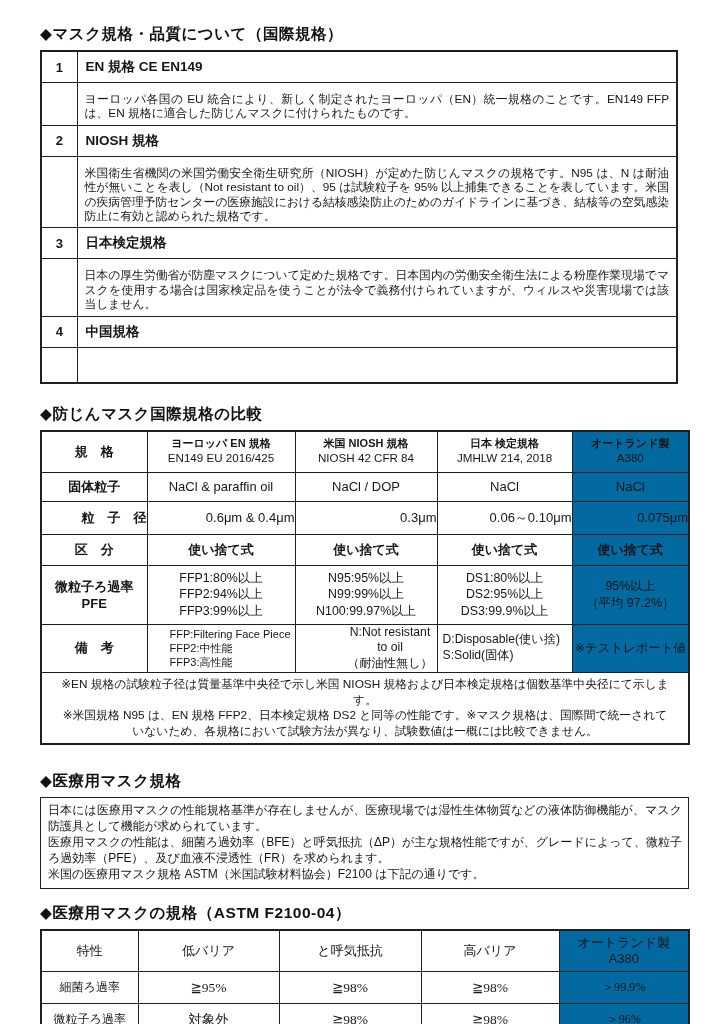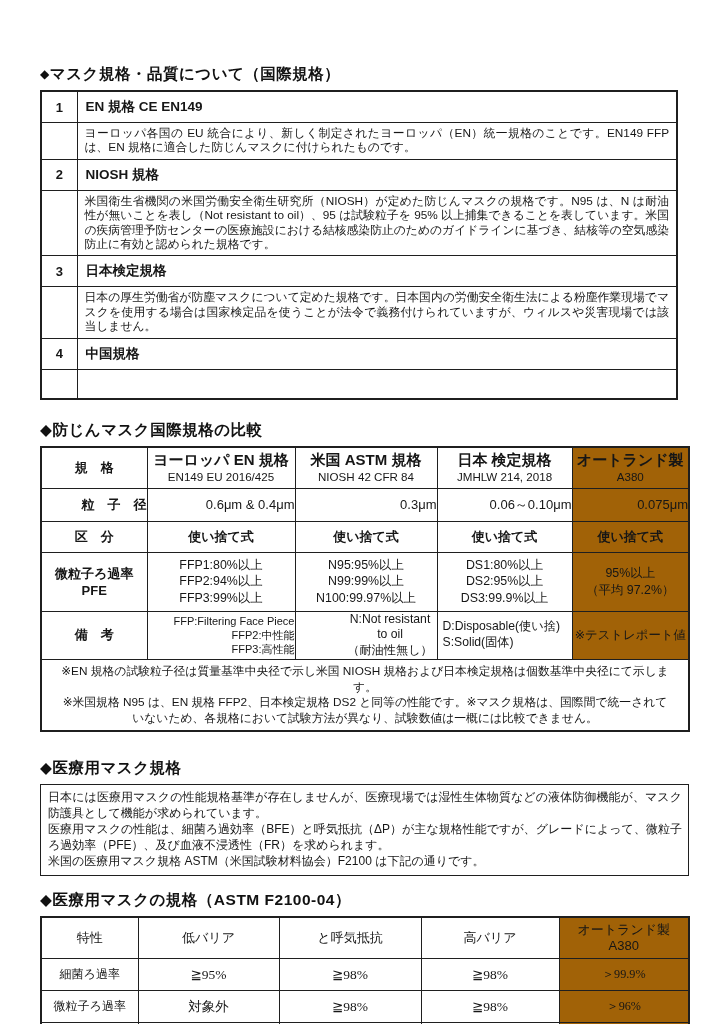--- a/index.html
+++ b/index.html
@@ -8,56 +8,56 @@
     font-family:"Liberation Sans","DejaVu Sans",sans-serif;
     color:#161616;
     -webkit-font-smoothing:antialiased;
   }
   .page{position:relative;width:724px;height:1024px;background:#ffffff;}
 
   .sec-title{
     font-size:15.5px;font-weight:bold;letter-spacing:.5px;
     margin:0 0 5px 40px;color:#111;
   }
-  #title1{padding-top:64px;font-family:Liberation Mono, monospace;}
+  #title1{padding-top:24px;}
   #title2{margin-top:20px;}
   #title3{margin-top:26px;}
   #title4{margin-top:14px;}
 
   table{border-collapse:collapse;table-layout:fixed;margin-left:40px;}
   td,th{border:1px solid #1f1f1f;vertical-align:middle;padding:0;}
   table.bordered{border:2px solid #1f1f1f;}
 
   
   .t1{width:638px;}
   .t1 td.num{width:36px;text-align:center;font-size:13px;font-weight:bold;}
   .t1 td.ttl{font-size:13.5px;font-weight:bold;padding:4px 8px;}
-  .t1 td.desc{font-size:11.8px;line-height:1.22;padding:3px 7px 4px 7px;text-align:justify;}
+  .t1 td.desc{font-size:11.8px;line-height:1.22;padding:9px 7px 4px 7px;text-align:justify;}
   .t1 tr.hrow td{height:22px;}
   .t1 tr.empty td{height:21px;}
 
   
   .t2{width:648px;font-size:13px;text-align:center;}
   .t2 .lab{font-weight:bold;font-size:13px;}
-  .t2 .hl1{font-weight:bold;font-size:15px;line-height:1.25;}
+  .t2 .hl1{font-weight:bold;font-size:11px;line-height:1.25;}
   .t2 .hl2{font-weight:normal;font-size:11.6px;line-height:1.25;}
   .t2 tr.hdr td{height:40px;}
   .t2 tr.r1 td{height:28px;}
   .t2 tr.r2 td{height:32px;text-align:right;}
   .t2 tr.r3 td{height:30px;}
   .t2 tr.r4 td{height:58px;}
   .t2 tr.r5 td{height:46px;}
   .ml{white-space:pre-line;}
   .t2 .pfe{font-size:12.4px;line-height:1.3;}
-  .t2 .rem-en{font-size:11px;line-height:1.3;text-align:right;padding-left:13px;}
+  .t2 .rem-en{font-size:11px;line-height:1.3;text-align:left;padding-left:22px;}
   .t2 .rem-n{font-size:12.2px;line-height:1.3;padding-left:48px;}
   .t2 .rem-d{font-size:12.2px;line-height:1.3;text-align:left;padding-left:5px;}
   .t2 .rem-a{font-size:12.4px;}
   .t2 td.note{font-size:11.8px;line-height:1.32;padding:4px 19px;text-align:center;}
-  .grey{background:#a16207;}
+  .grey{background:#0369a1;}
 
   
   .medbox{
     width:634px;margin-left:40px;border:1px solid #1f1f1f;
     padding:5px 6px 6px 7px;font-size:12px;line-height:1.32;text-align:justify;
   }
   .medbox p{margin:0;}
 
   
   .t3{width:648px;text-align:center;font-size:13.5px;}
@@ -126,31 +126,38 @@
         <col style="width:117px">
     </colgroup>
     <tbody>
       <tr class="hdr">
         <td class="lab">規　格</td>
         <td>
           <div class="hl1">ヨーロッパ EN 規格</div>
           <div class="hl2">EN149 EU 2016/425</div>
         </td>
         <td>
-          <div class="hl1">米国  ASTM 規格</div>
+          <div class="hl1">米国  NIOSH 規格</div>
           <div class="hl2">NIOSH 42 CFR 84</div>
         </td>
         <td>
           <div class="hl1">日本 検定規格</div>
           <div class="hl2">JMHLW 214, 2018</div>
         </td>
         <td class="grey">
           <div class="hl1">オートランド製</div>
           <div class="hl2">A380</div>
         </td>
+      </tr>
+      <tr class="r1">
+        <td class="lab">固体粒子</td>
+        <td>NaCl &amp; paraffin oil</td>
+        <td>NaCl / DOP</td>
+        <td>NaCl</td>
+        <td class="grey">NaCl</td>
       </tr>
       <tr class="r2">
         <td class="lab">粒　子　径</td>
         <td>0.6μm &amp; 0.4μm</td>
         <td>0.3μm</td>
         <td>0.06～0.10μm</td>
         <td class="grey">0.075μm</td>
       </tr>
       <tr class="r3">
         <td class="lab">区　分</td>

